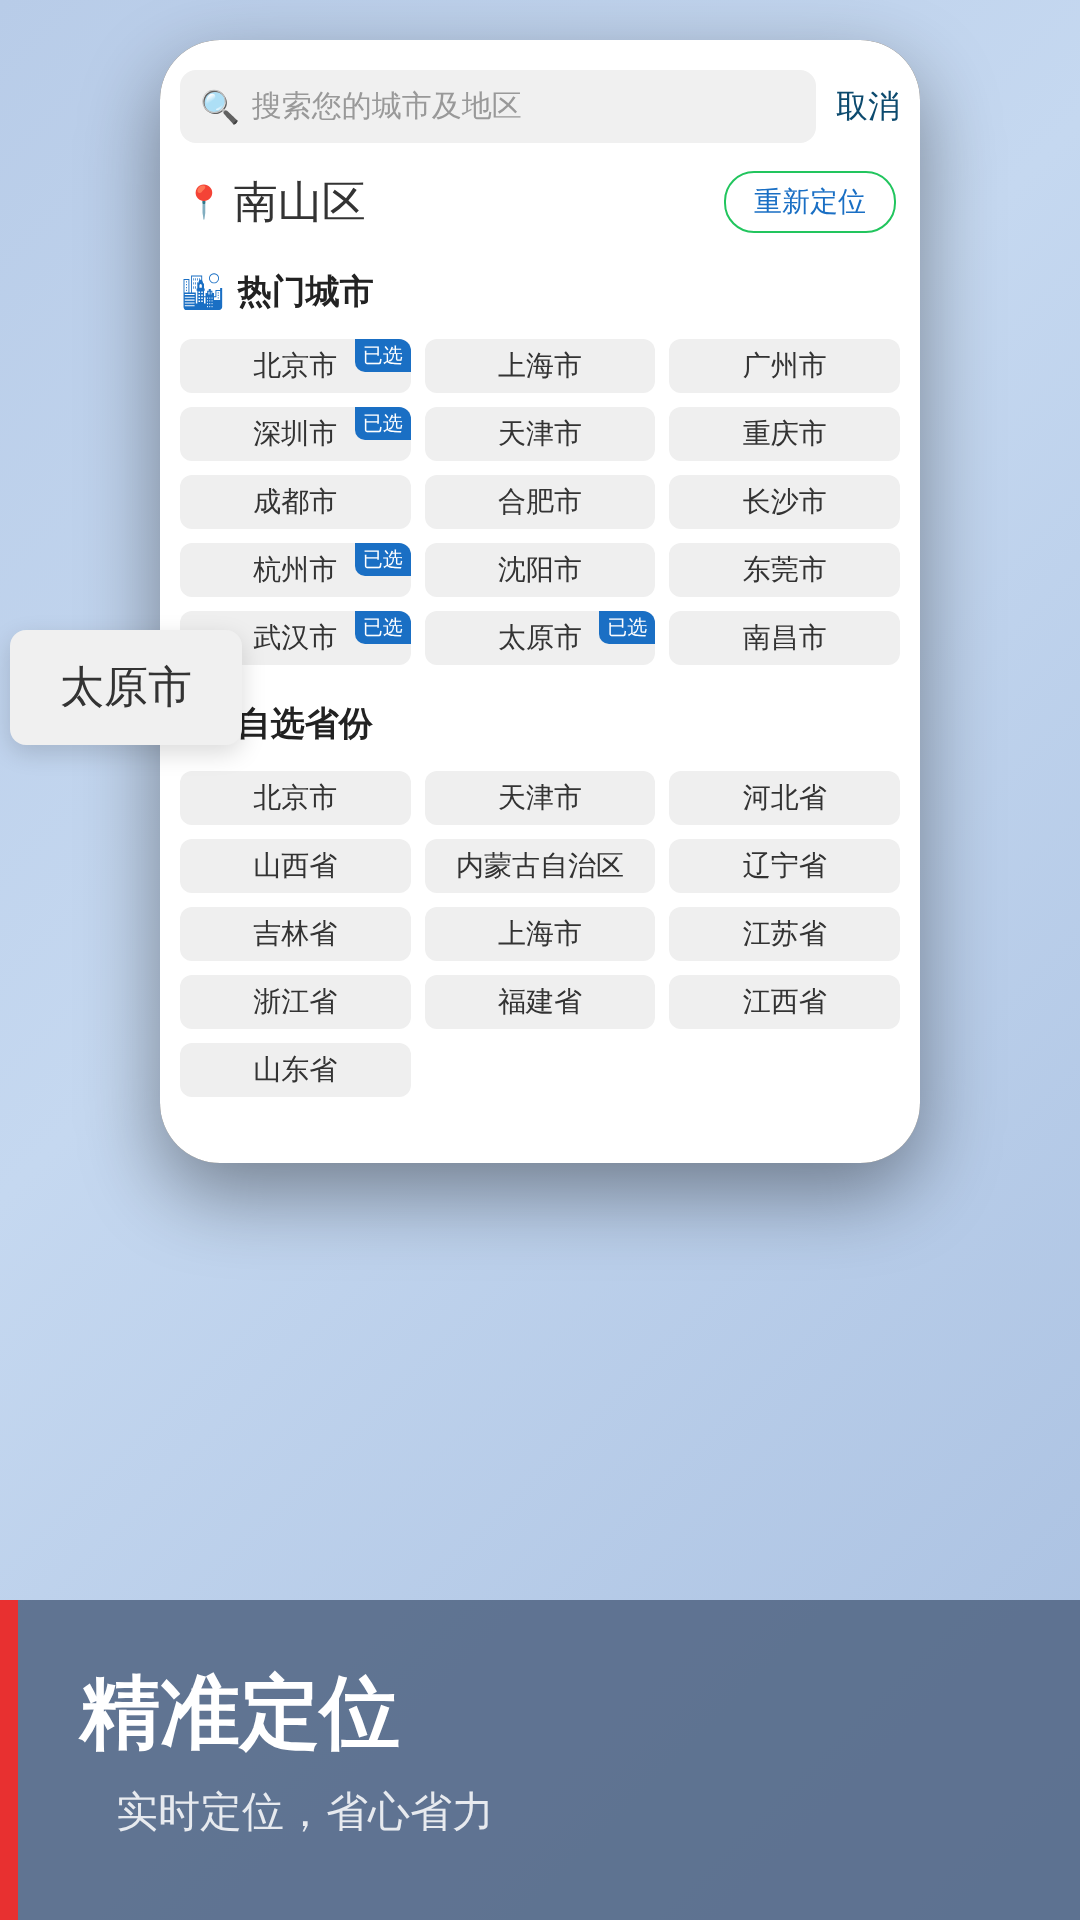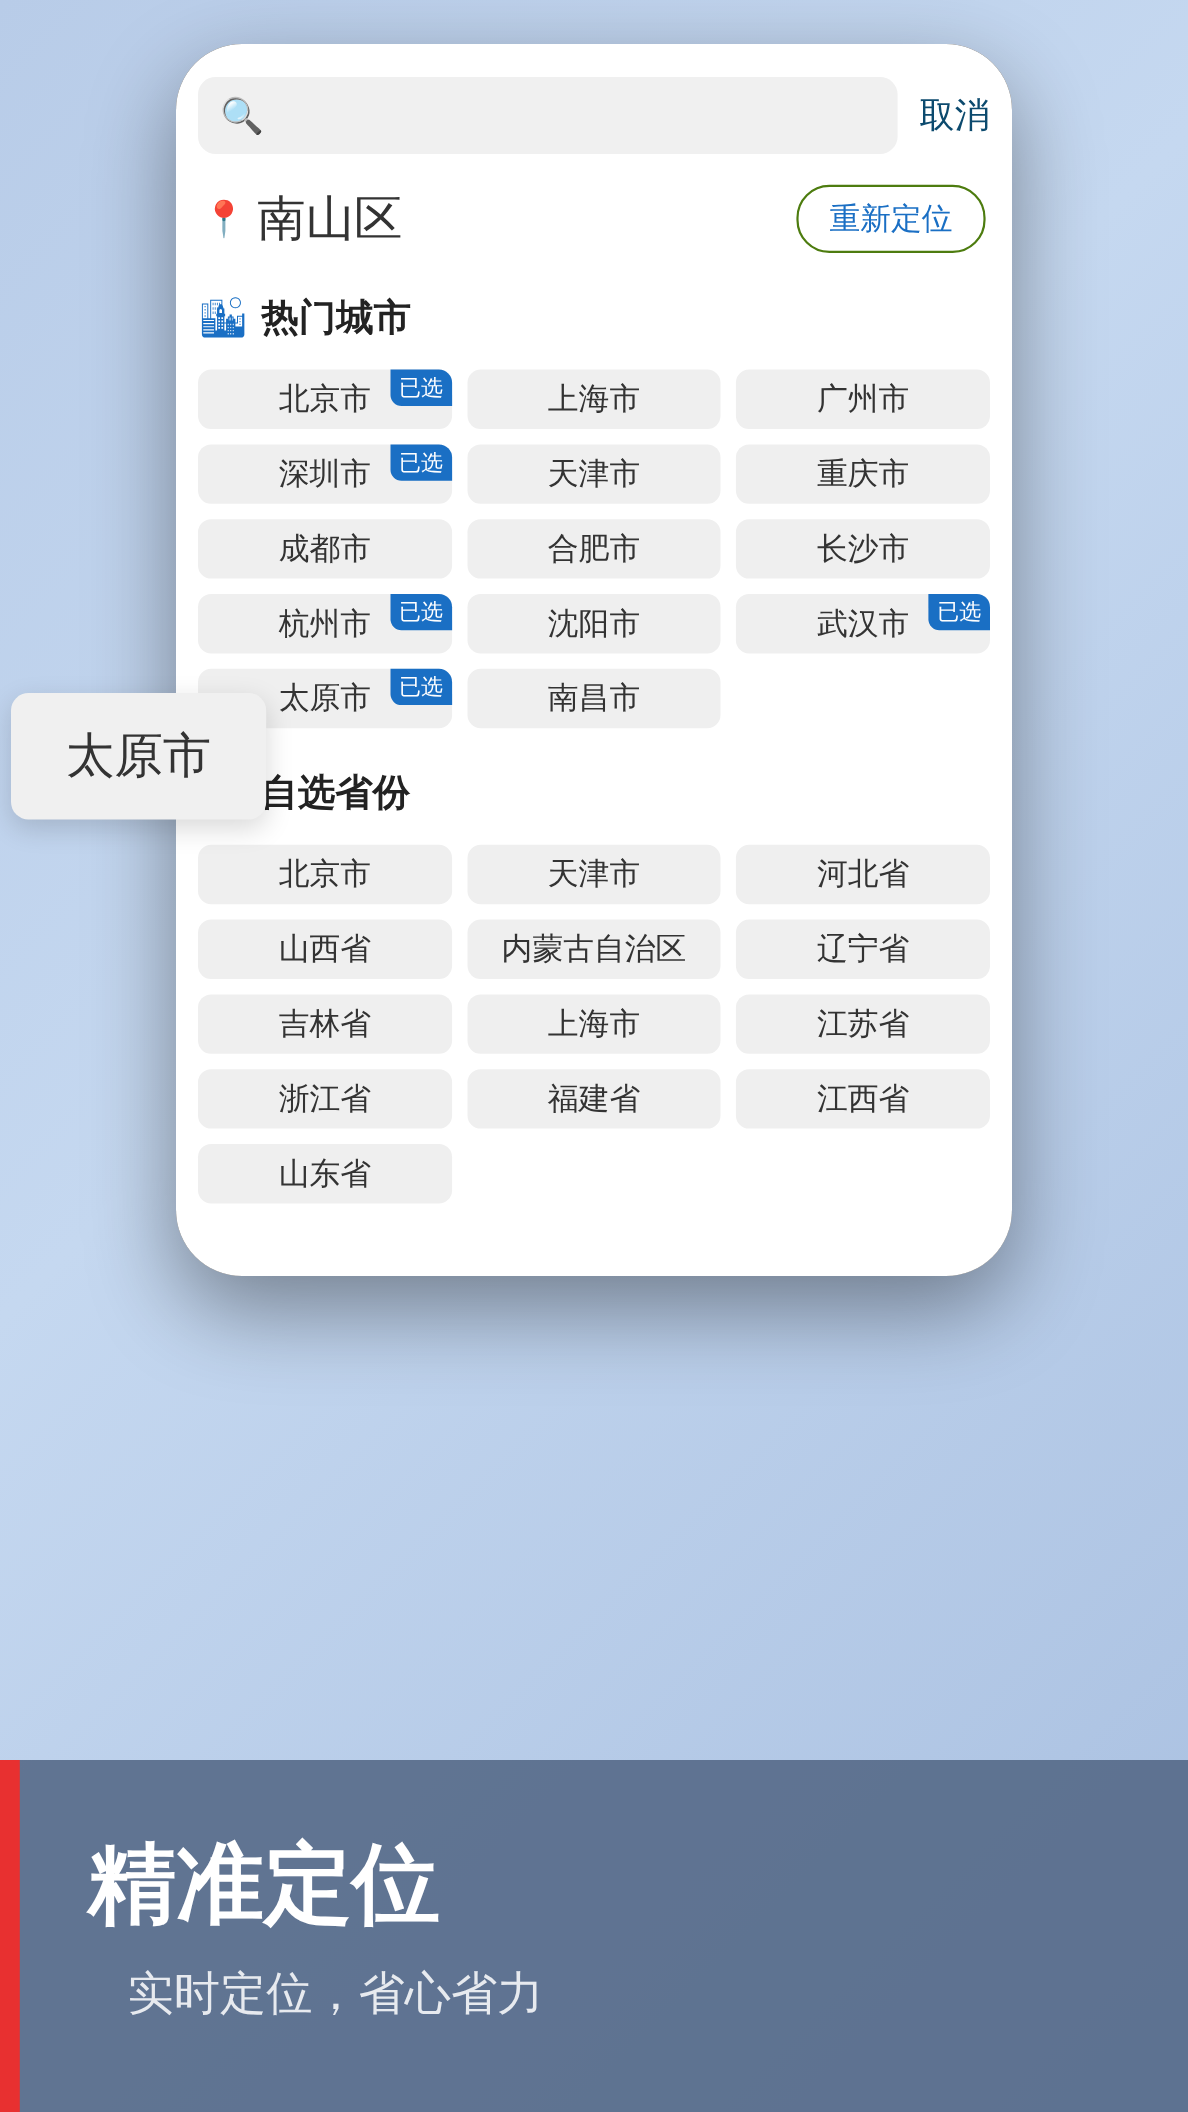--- a/index.html
+++ b/index.html
@@ -93,21 +93,21 @@
       font-size: 32px;
     }
 
     .location-name {
       font-size: 44px;
       color: #333;
       font-weight: 500;
     }
 
     .relocate-btn {
-      border: 2px solid #4d7c0f;
+      border: 2px solid #22c55e;
       border-radius: 30px;
       padding: 10px 28px;
       color: #1a6fc4;
       font-size: 28px;
       cursor: pointer;
       background: transparent;
     }
 
     
     .section-header {
@@ -212,20 +212,21 @@
   </style>
 </head>
 <body>
 
 <div class="phone-frame">
   <div class="phone-inner">
 
     <div class="search-bar">
       <div class="search-input-wrapper">
         <span class="search-icon-svg">🔍</span>
+        <span class="search-placeholder">搜索您的城市及地区</span>
       </div>
       <span class="cancel-btn">取消</span>
     </div>
 
     <div class="location-row">
       <div class="location-left">
         <span class="location-pin">📍</span>
         <span class="location-name">南山区</span>
       </div>
       <button class="relocate-btn">重新定位</button>
@@ -241,20 +242,21 @@
       <button class="city-btn">上海市</button>
       <button class="city-btn">广州市</button>
       <button class="city-btn selected">深圳市</button>
       <button class="city-btn">天津市</button>
       <button class="city-btn">重庆市</button>
       <button class="city-btn">成都市</button>
       <button class="city-btn">合肥市</button>
       <button class="city-btn">长沙市</button>
       <button class="city-btn selected">杭州市</button>
       <button class="city-btn">沈阳市</button>
+      <button class="city-btn">东莞市</button>
       <button class="city-btn selected">武汉市</button>
       <button class="city-btn selected">太原市</button>
       <button class="city-btn">南昌市</button>
     </div>
 
     <div class="section-header">
       <span class="section-icon">🏢</span>
       <span class="section-title">自选省份</span>
     </div>
 

